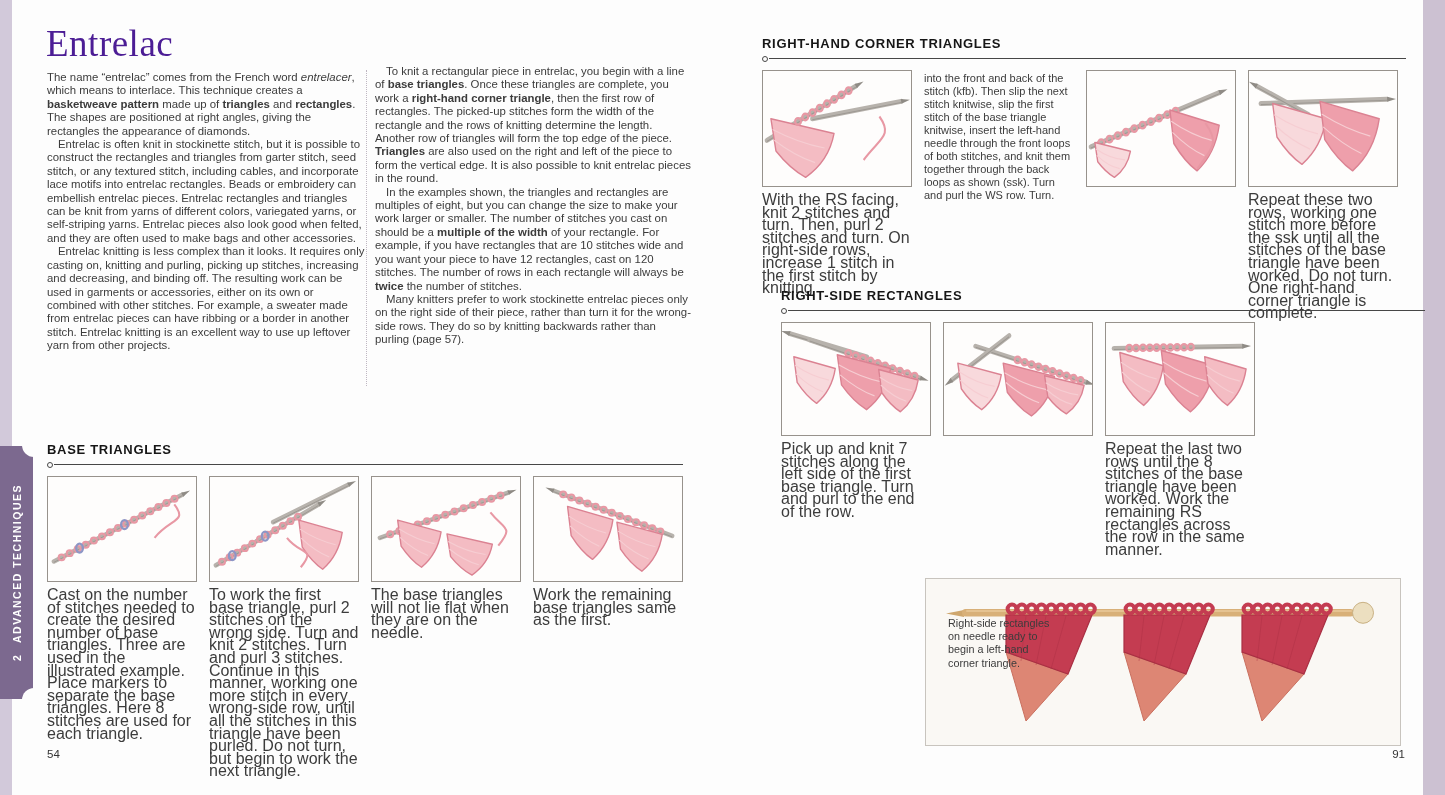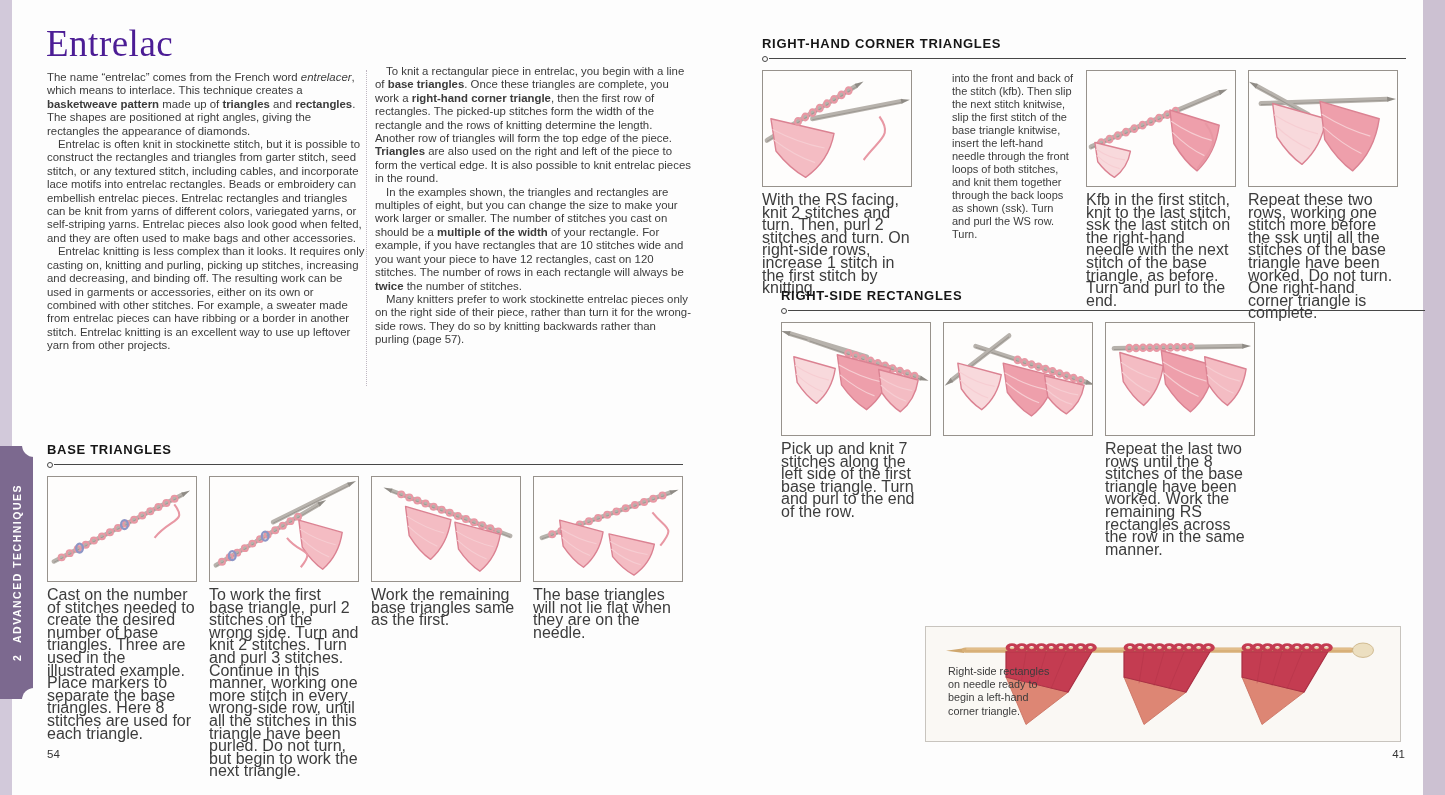--- a/index.html
+++ b/index.html
@@ -36,29 +36,29 @@
   .rule .line{position:absolute;left:7px;right:0;top:2px;height:1px;background:#474747;}
   .rule .dot{position:absolute;left:0;top:0;width:4px;height:4px;border:1px solid #474747;border-radius:50%;background:#fdfdfd;}
   .step-row{display:flex;gap:12px;margin-top:9px;}
   .step{width:150px;flex:0 0 150px;}
   .step figure{margin:0;border:1px solid #97928c;background:#fefdfc;box-sizing:border-box;}
   .step figure svg{display:block;width:100%;height:100%;}
   .fig-l{height:106px;}
   .fig-r1{height:117px;}
   .fig-r2{height:114px;}
   .caption{margin:7px 0 0;font-size:16px;line-height:12.6px;color:#3c3c3c;}
-  .step.text-only .caption{margin-top:2px;font-size:11px;line-height:13px;margin-left:28px;}
+  .step.text-only .caption{margin-top:2px;font-size:11px;line-height:13px;}
 
   #sec-base{left:47px;top:442px;width:636px;}
   #sec-corner{left:762px;top:36px;width:644px;}
   #sec-rs{left:762px;top:288px;width:644px;padding-left:19px;}
 
   
-  .photo-box{position:absolute;left:925px;top:578px;width:476px;height:116px;background:#faf8f4;
-    border:1px solid #c8c4be;box-sizing:border-box;margin-top:48px;}
+  .photo-box{position:absolute;left:925px;top:578px;width:476px;height:168px;background:#faf8f4;
+    border:1px solid #c8c4be;box-sizing:border-box;}
   .photo-box svg{position:absolute;inset:0;width:100%;height:100%;}
   .photo-caption{position:absolute;left:22px;top:38px;width:102px;font-size:10.8px;line-height:13.2px;color:#3c3c3c;}
 
   .folio{position:absolute;top:748px;font-size:11.5px;color:#333;}
   #folio-left{left:47px;}
   #folio-right{left:1355px;width:50px;text-align:right;}
 </style>
 </head>
 <body>
 
@@ -151,49 +151,20 @@
               <path d="M91.17333333333333,53.166666666666664 Q109.28666666666666,65.08333333333333 127.4,69" fill="none" stroke="#f6cdd2" stroke-width="1.1"></path>
               <path d="M92.34666666666666,62.33333333333333 Q106.57333333333332,75.91666666666666 120.8,81.5" fill="none" stroke="#f6cdd2" stroke-width="1.1"></path>
               <path d="M78,62 C92,80 108,72 92,92" fill="none" stroke="#e898a4" stroke-width="2.1"></path>
             </svg>
           </figure>
         <p class="caption">To work the first base triangle, purl 2 stitches on the wrong side. Turn and knit 2 stitches. Turn and purl 3 stitches. Continue in this manner, working one more stitch in every wrong-side row, until all the stitches in this triangle have been purled. Do not turn, but begin to work the next triangle.</p>
       </div>
       <div class="step">
         <figure class="fig-l">
             <svg viewBox="0 0 150 106" preserveAspectRatio="none">
-              <line x1="140" y1="60" x2="20" y2="14" stroke="#b7b2ac" stroke-width="4.6" stroke-linecap="round"></line>
-              <line x1="140" y1="61" x2="20" y2="15" stroke="#8f8b85" stroke-width="1" opacity=".65"></line>
-              <polygon points="20.82325282675464,11.852383930205285 19.17674717324536,16.147616069794715 11.596284944281553,10.77857589530793" fill="#8f8b85"></polygon>
-              <circle cx="128.0" cy="55.4" r="3" fill="none" stroke="#e898a4" stroke-width="2.1"></circle>
-              <circle cx="119.8" cy="52.3" r="3" fill="none" stroke="#e898a4" stroke-width="2.1"></circle>
-              <circle cx="111.6" cy="49.1" r="3" fill="none" stroke="#e898a4" stroke-width="2.1"></circle>
-              <circle cx="103.4" cy="46.0" r="3" fill="none" stroke="#e898a4" stroke-width="2.1"></circle>
-              <circle cx="95.2" cy="42.8" r="3" fill="none" stroke="#e898a4" stroke-width="2.1"></circle>
-              <circle cx="87.0" cy="39.7" r="3" fill="none" stroke="#e898a4" stroke-width="2.1"></circle>
-              <circle cx="78.8" cy="36.5" r="3" fill="none" stroke="#e898a4" stroke-width="2.1"></circle>
-              <circle cx="70.6" cy="33.4" r="3" fill="none" stroke="#e898a4" stroke-width="2.1"></circle>
-              <circle cx="62.4" cy="30.3" r="3" fill="none" stroke="#e898a4" stroke-width="2.1"></circle>
-              <circle cx="54.2" cy="27.1" r="3" fill="none" stroke="#e898a4" stroke-width="2.1"></circle>
-              <circle cx="46.0" cy="24.0" r="3" fill="none" stroke="#e898a4" stroke-width="2.1"></circle>
-              <circle cx="37.8" cy="20.8" r="3" fill="none" stroke="#e898a4" stroke-width="2.1"></circle>
-              <circle cx="29.6" cy="17.7" r="3" fill="none" stroke="#e898a4" stroke-width="2.1"></circle>
-              <path d="M34,30 L80,43.5 Q76.32,68.88 59.3,84 Q47.8,75.9 37.68,59.7 Z" fill="#f4bcc3" stroke="#db8292" stroke-width="1.4" stroke-linejoin="round"></path>
-              <path d="M35.22666666666667,39.9 Q54.16333333333333,52.45 73.1,57" fill="none" stroke="#f6cdd2" stroke-width="1.1"></path>
-              <path d="M36.45333333333333,49.8 Q51.32666666666667,64.15 66.2,70.5" fill="none" stroke="#f6cdd2" stroke-width="1.1"></path>
-              <path d="M84,46 L130,58.5 Q126.32,82 109.3,96 Q97.8,88.5 87.68,73.5 Z" fill="#f4bcc3" stroke="#db8292" stroke-width="1.4" stroke-linejoin="round"></path>
-              <path d="M85.22666666666667,55.166666666666664 Q104.16333333333333,67.08333333333333 123.1,71" fill="none" stroke="#f6cdd2" stroke-width="1.1"></path>
-              <path d="M86.45333333333333,64.33333333333333 Q101.32666666666667,77.91666666666666 116.2,83.5" fill="none" stroke="#f6cdd2" stroke-width="1.1"></path>
-            </svg>
-          </figure>
-        <p class="caption">Work the remaining base triangles same as the first.</p>
-      </div>
-      <div class="step">
-        <figure class="fig-l">
-            <svg viewBox="0 0 150 106" preserveAspectRatio="none">
               <line x1="8" y1="62" x2="138" y2="16" stroke="#b7b2ac" stroke-width="4.6" stroke-linecap="round"></line>
               <line x1="8" y1="63" x2="138" y2="17" stroke="#8f8b85" stroke-width="1" opacity=".65"></line>
               <polygon points="138.76723089600935,18.168261227852554 137.23276910399065,13.831738772147446 146.48450045681435,12.997792146050308" fill="#8f8b85"></polygon>
               <circle cx="18.4" cy="58.3" r="3" fill="none" stroke="#e898a4" stroke-width="2.1"></circle>
               <circle cx="27.7" cy="55.0" r="3" fill="none" stroke="#e898a4" stroke-width="2.1"></circle>
               <circle cx="37.0" cy="51.7" r="3" fill="none" stroke="#e898a4" stroke-width="2.1"></circle>
               <circle cx="46.4" cy="48.4" r="3" fill="none" stroke="#e898a4" stroke-width="2.1"></circle>
               <circle cx="55.7" cy="45.1" r="3" fill="none" stroke="#e898a4" stroke-width="2.1"></circle>
               <circle cx="65.0" cy="41.8" r="3" fill="none" stroke="#e898a4" stroke-width="2.1"></circle>
               <circle cx="74.3" cy="38.5" r="3" fill="none" stroke="#e898a4" stroke-width="2.1"></circle>
@@ -207,20 +178,49 @@
               <path d="M27.173333333333332,52.8 Q45.28666666666666,64.4 63.4,68" fill="none" stroke="#f6cdd2" stroke-width="1.1"></path>
               <path d="M28.346666666666668,61.6 Q42.57333333333334,74.8 56.800000000000004,80" fill="none" stroke="#f6cdd2" stroke-width="1.1"></path>
               <path d="M76,58 L122,68.5 Q118.32,88.24 101.3,100 Q89.8,93.69999999999999 79.68,81.1 Z" fill="#f4bcc3" stroke="#db8292" stroke-width="1.4" stroke-linejoin="round"></path>
               <path d="M77.22666666666667,65.7 Q96.16333333333333,76.35 115.1,79" fill="none" stroke="#f6cdd2" stroke-width="1.1"></path>
               <path d="M78.45333333333333,73.39999999999999 Q93.32666666666667,85.44999999999999 108.2,89.5" fill="none" stroke="#f6cdd2" stroke-width="1.1"></path>
               <path d="M120,36 C134,54 144,50 128,70" fill="none" stroke="#e898a4" stroke-width="2.1"></path>
             </svg>
           </figure>
         <p class="caption">The base triangles will not lie flat when they are on the needle.</p>
       </div>
+      <div class="step">
+        <figure class="fig-l">
+            <svg viewBox="0 0 150 106" preserveAspectRatio="none">
+              <line x1="140" y1="60" x2="20" y2="14" stroke="#b7b2ac" stroke-width="4.6" stroke-linecap="round"></line>
+              <line x1="140" y1="61" x2="20" y2="15" stroke="#8f8b85" stroke-width="1" opacity=".65"></line>
+              <polygon points="20.82325282675464,11.852383930205285 19.17674717324536,16.147616069794715 11.596284944281553,10.77857589530793" fill="#8f8b85"></polygon>
+              <circle cx="128.0" cy="55.4" r="3" fill="none" stroke="#e898a4" stroke-width="2.1"></circle>
+              <circle cx="119.8" cy="52.3" r="3" fill="none" stroke="#e898a4" stroke-width="2.1"></circle>
+              <circle cx="111.6" cy="49.1" r="3" fill="none" stroke="#e898a4" stroke-width="2.1"></circle>
+              <circle cx="103.4" cy="46.0" r="3" fill="none" stroke="#e898a4" stroke-width="2.1"></circle>
+              <circle cx="95.2" cy="42.8" r="3" fill="none" stroke="#e898a4" stroke-width="2.1"></circle>
+              <circle cx="87.0" cy="39.7" r="3" fill="none" stroke="#e898a4" stroke-width="2.1"></circle>
+              <circle cx="78.8" cy="36.5" r="3" fill="none" stroke="#e898a4" stroke-width="2.1"></circle>
+              <circle cx="70.6" cy="33.4" r="3" fill="none" stroke="#e898a4" stroke-width="2.1"></circle>
+              <circle cx="62.4" cy="30.3" r="3" fill="none" stroke="#e898a4" stroke-width="2.1"></circle>
+              <circle cx="54.2" cy="27.1" r="3" fill="none" stroke="#e898a4" stroke-width="2.1"></circle>
+              <circle cx="46.0" cy="24.0" r="3" fill="none" stroke="#e898a4" stroke-width="2.1"></circle>
+              <circle cx="37.8" cy="20.8" r="3" fill="none" stroke="#e898a4" stroke-width="2.1"></circle>
+              <circle cx="29.6" cy="17.7" r="3" fill="none" stroke="#e898a4" stroke-width="2.1"></circle>
+              <path d="M34,30 L80,43.5 Q76.32,68.88 59.3,84 Q47.8,75.9 37.68,59.7 Z" fill="#f4bcc3" stroke="#db8292" stroke-width="1.4" stroke-linejoin="round"></path>
+              <path d="M35.22666666666667,39.9 Q54.16333333333333,52.45 73.1,57" fill="none" stroke="#f6cdd2" stroke-width="1.1"></path>
+              <path d="M36.45333333333333,49.8 Q51.32666666666667,64.15 66.2,70.5" fill="none" stroke="#f6cdd2" stroke-width="1.1"></path>
+              <path d="M84,46 L130,58.5 Q126.32,82 109.3,96 Q97.8,88.5 87.68,73.5 Z" fill="#f4bcc3" stroke="#db8292" stroke-width="1.4" stroke-linejoin="round"></path>
+              <path d="M85.22666666666667,55.166666666666664 Q104.16333333333333,67.08333333333333 123.1,71" fill="none" stroke="#f6cdd2" stroke-width="1.1"></path>
+              <path d="M86.45333333333333,64.33333333333333 Q101.32666666666667,77.91666666666666 116.2,83.5" fill="none" stroke="#f6cdd2" stroke-width="1.1"></path>
+            </svg>
+          </figure>
+        <p class="caption">Work the remaining base triangles same as the first.</p>
+      </div>
     </div>
   </section>
 
   <div class="folio" id="folio-left">54</div>
 
   <section class="section" id="sec-corner">
     <h2>RIGHT-HAND CORNER TRIANGLES</h2>
     <div class="rule">
         <span class="dot"></span>
         <span class="line"></span>
@@ -272,21 +272,20 @@
               <circle cx="89.8" cy="37.0" r="3" fill="none" stroke="#e898a4" stroke-width="2.1"></circle>
               <path d="M84,36 L134,50 Q130,76.32 111.5,92 Q99,83.6 88,66.80000000000001 Z" fill="#ee9fab" stroke="#db8292" stroke-width="1.4" stroke-linejoin="round"></path>
               <path d="M85.33333333333333,46.266666666666666 Q105.91666666666666,59.13333333333333 126.5,64" fill="none" stroke="#f6cdd2" stroke-width="1.1"></path>
               <path d="M86.66666666666667,56.53333333333334 Q102.83333333333334,71.26666666666667 119,78" fill="none" stroke="#f6cdd2" stroke-width="1.1"></path>
               <path d="M8,66 L44,74 Q41.120000000000005,89.03999999999999 27.8,98 Q18.799999999999997,93.2 10.879999999999999,83.6 Z" fill="#f8d9dc" stroke="#db8292" stroke-width="1.4" stroke-linejoin="round"></path>
               <path d="M8.959999999999999,71.86666666666666 Q23.78,80.93333333333334 38.6,82" fill="none" stroke="#f6cdd2" stroke-width="1.1"></path>
               <path d="M9.92,77.73333333333333 Q21.560000000000002,87.86666666666667 33.2,90" fill="none" stroke="#f6cdd2" stroke-width="1.1"></path>
               <path d="M120,48 C134,66 128,70 112,90" fill="none" stroke="#e898a4" stroke-width="2.1"></path>
             </svg>
           </figure>
-        <p class="caption">Kfb in the first stitch, knit to the last stitch, ssk the last stitch on the right-hand needle with the next stitch of the base triangle, as before. Turn and purl to the end.</p>
       </div>
       <div class="step">
         <figure class="fig-r1">
             <svg viewBox="0 0 150 106" preserveAspectRatio="none">
               <line x1="12" y1="30" x2="140" y2="26" stroke="#b7b2ac" stroke-width="4.6" stroke-linecap="round"></line>
               <line x1="12" y1="31" x2="140" y2="27" stroke="#8f8b85" stroke-width="1" opacity=".65"></line>
               <polygon points="140.07183993046877,28.298877775000282 139.92816006953123,23.701122224999718 148.99560868478372,25.718887228600508" fill="#8f8b85"></polygon>
               <line x1="60" y1="40" x2="8" y2="14" stroke="#b7b2ac" stroke-width="4.6" stroke-linecap="round"></line>
               <line x1="60" y1="41" x2="8" y2="15" stroke="#8f8b85" stroke-width="1" opacity=".65"></line>
               <polygon points="9.028591269649903,11.942817460700194 6.971408730350097,16.057182539299806 -0.04984471899924259,9.975077640500379" fill="#8f8b85"></polygon>
@@ -450,15 +449,15 @@
         <circle cx="351.4" cy="30" r="4.4" fill="none" stroke="#c43c51" stroke-width="4"></circle>
         <circle cx="361.2" cy="30" r="4.4" fill="none" stroke="#c43c51" stroke-width="4"></circle>
         <circle cx="371" cy="30" r="4.4" fill="none" stroke="#c43c51" stroke-width="4"></circle>
         <circle cx="380.8" cy="30" r="4.4" fill="none" stroke="#c43c51" stroke-width="4"></circle>
         <circle cx="390.6" cy="30" r="4.4" fill="none" stroke="#c43c51" stroke-width="4"></circle>
         <circle cx="400.4" cy="30" r="4.4" fill="none" stroke="#c43c51" stroke-width="4"></circle>
       </svg>
     <div class="photo-caption">Right-side rectangles on needle ready to begin a left-hand corner triangle.</div>
   </div>
 
-  <div class="folio" id="folio-right">41</div>
+  <div class="folio" id="folio-right">91</div>
 
 </div>
 
 </body></html>

